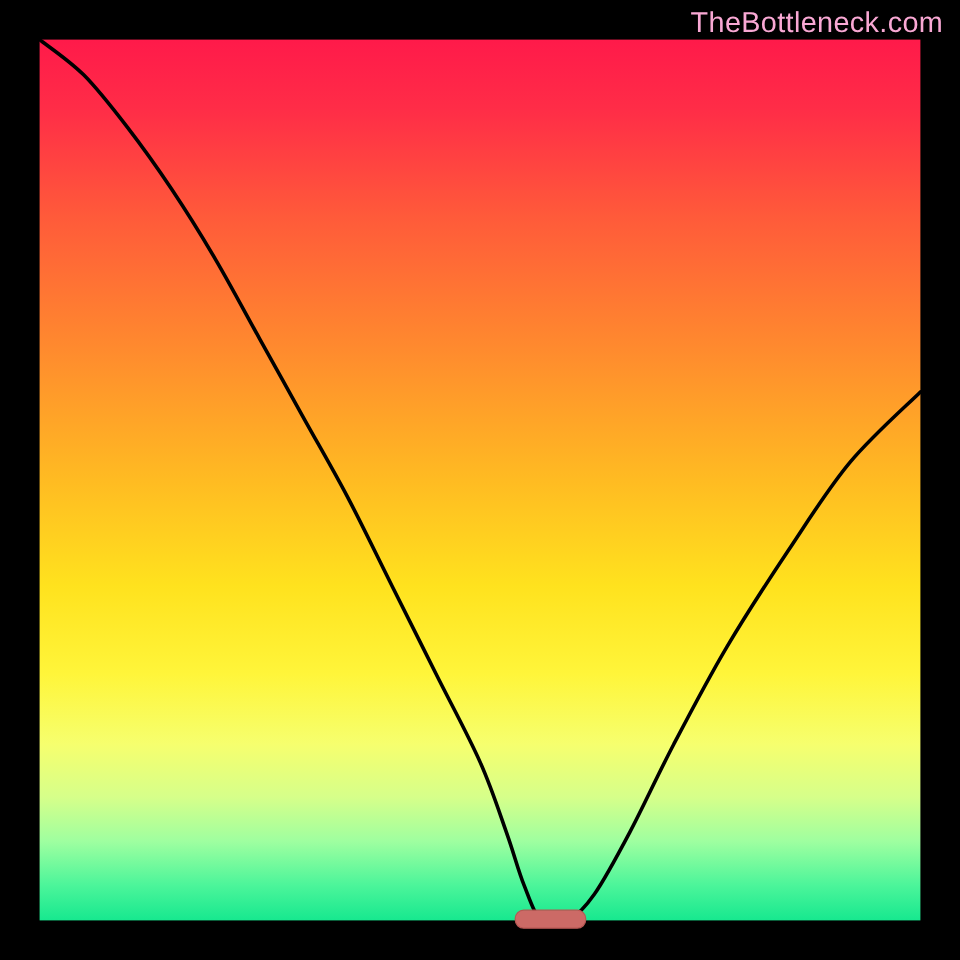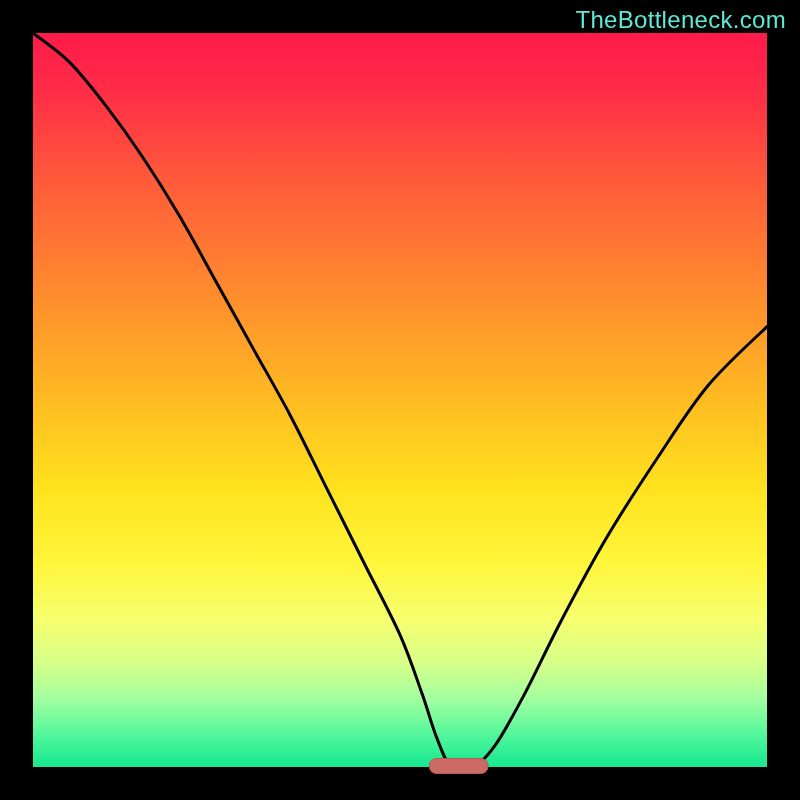--- a/index.html
+++ b/index.html
@@ -14,21 +14,21 @@
   .frame {
     position: relative;
     width: 800px;
     height: 800px;
     background: #000;
   }
   .watermark {
     position: absolute;
     top: 6px;
     right: 14px;
-    color: #5eead4;
+    color: #f9a8d4;
     font-size: 24px;
     font-weight: 500;
     letter-spacing: 0.3px;
     z-index: 30;
   }
   svg {
     display: block;
   }
 </style>
 </head>

